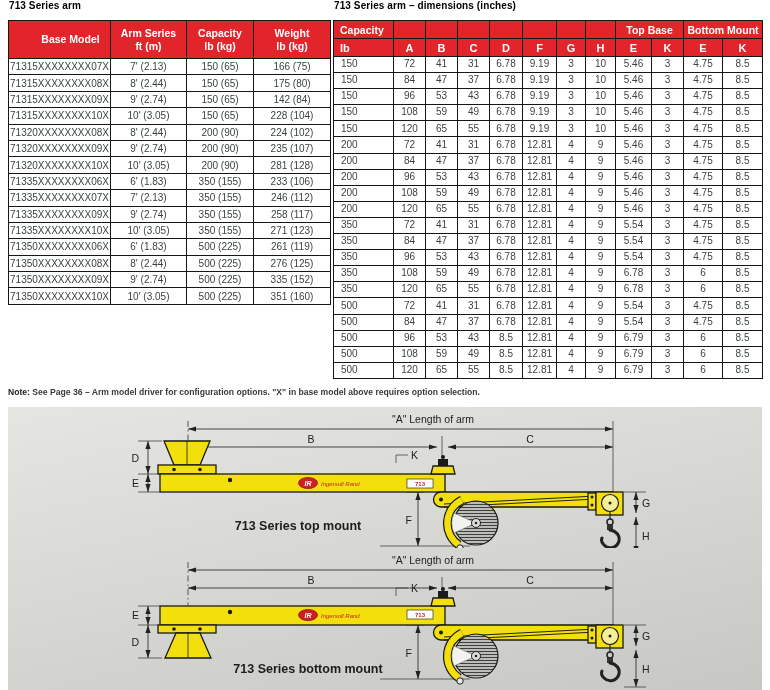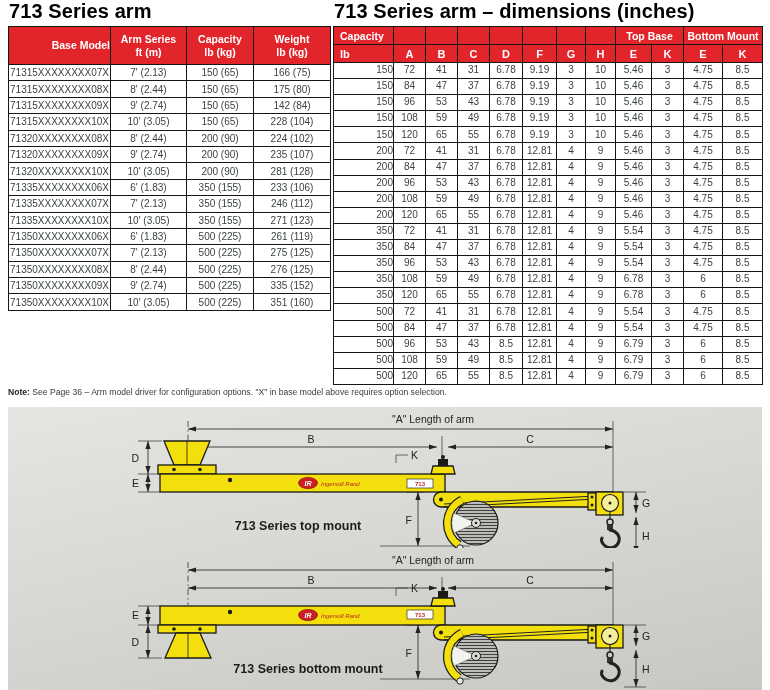--- a/index.html
+++ b/index.html
@@ -1,39 +1,39 @@
 <!DOCTYPE html>
 <html><head>
 <meta charset="utf-8">
 <style>
   html,body{margin:0;padding:0;width:770px;height:690px;background:#fff;overflow:hidden;
             font-family:"Liberation Sans", sans-serif;}
   .abs{position:absolute;}
-  h2{font-size:20px;font-weight:bold;color:#000;margin:0 0 3px 1px;letter-spacing:.1px;}
+  h2{font-size:10px;font-weight:bold;color:#000;margin:0 0 9px 1px;letter-spacing:.1px;}
   
   table{border-collapse:collapse;table-layout:fixed;}
   th,td{border:1px solid #161616;overflow:hidden;white-space:nowrap;padding:0;}
   th{background:#e2242b;color:#fff;font-weight:bold;}
   td{color:#39423d;text-align:center;background:#fff;}
   
   .lt{left:8px;top:0;width:322px;}
   .lt table{width:322px;}
   .lt th{font-size:10.5px;line-height:1.18;height:37px;}
-  .lt th.al{text-align:right;padding-left:22px;}
+  .lt th.al{text-align:center;padding-left:22px;}
   .lt td{font-size:10px;height:15.4px;line-height:15px;}
   
   .rt{left:333px;top:0;width:429px;}
   .rt table{width:429px;}
   .rt th{font-size:10.5px;height:17px;}
   .rt thead tr.letters th{font-size:11px;}
   .rt th.al{text-align:left;padding-left:6px;}
   .rt td{font-size:10px;height:15.1px;line-height:14.8px;}
-  .rt td:first-child{text-align:right;padding-left:7px;}
+  .rt td:first-child{text-align:left;padding-left:7px;}
   
-  .note{left:8px;top:387px;width:754px;font-size:8.6px;color:#3a3a3a;}
+  .note{left:8px;top:387px;width:754px;font-size:8.6px;color:#3a3a3a;font-weight:bold;}
   .note b{color:#222;}
   
   .panel{left:8px;top:407px;width:754px;height:283px;
          background:linear-gradient(168deg,#e5e5e2 0%,#d8d8d4 45%,#c7c7c3 100%);}
   svg.dg{display:block;}
   .dim{stroke:#333;stroke-width:0.9;fill:none;}
   .ext{stroke:#444;stroke-width:0.8;fill:none;}
   .cl{stroke:#333;stroke-width:0.8;fill:none;stroke-dasharray:6 3 1.5 3;}
   .yel{fill:#f2df0c;stroke:#1a1a1a;stroke-width:1.3;}
   .lbl{font-size:10.5px;fill:#222;}
@@ -108,36 +108,36 @@
           <td>350 (155)</td>
           <td>233 (106)</td>
         </tr>
         <tr>
           <td>71335XXXXXXXX07X</td>
           <td>7' (2.13)</td>
           <td>350 (155)</td>
           <td>246 (112)</td>
         </tr>
         <tr>
+          <td>71335XXXXXXXX09X</td>
+          <td>9' (2.74)</td>
+          <td>350 (155)</td>
+          <td>258 (117)</td>
+        </tr>
+        <tr>
           <td>71335XXXXXXXX10X</td>
           <td>10' (3.05)</td>
           <td>350 (155)</td>
           <td>271 (123)</td>
         </tr>
         <tr>
           <td>71350XXXXXXXX06X</td>
           <td>6' (1.83)</td>
           <td>500 (225)</td>
           <td>261 (119)</td>
-        </tr>
-        <tr>
-          <td>71350XXXXXXXX07X</td>
-          <td>7' (2.13)</td>
-          <td>500 (225)</td>
-          <td>275 (125)</td>
         </tr>
         <tr>
           <td>71350XXXXXXXX08X</td>
           <td>8' (2.44)</td>
           <td>500 (225)</td>
           <td>276 (125)</td>
         </tr>
         <tr>
           <td>71350XXXXXXXX09X</td>
           <td>9' (2.74)</td>

